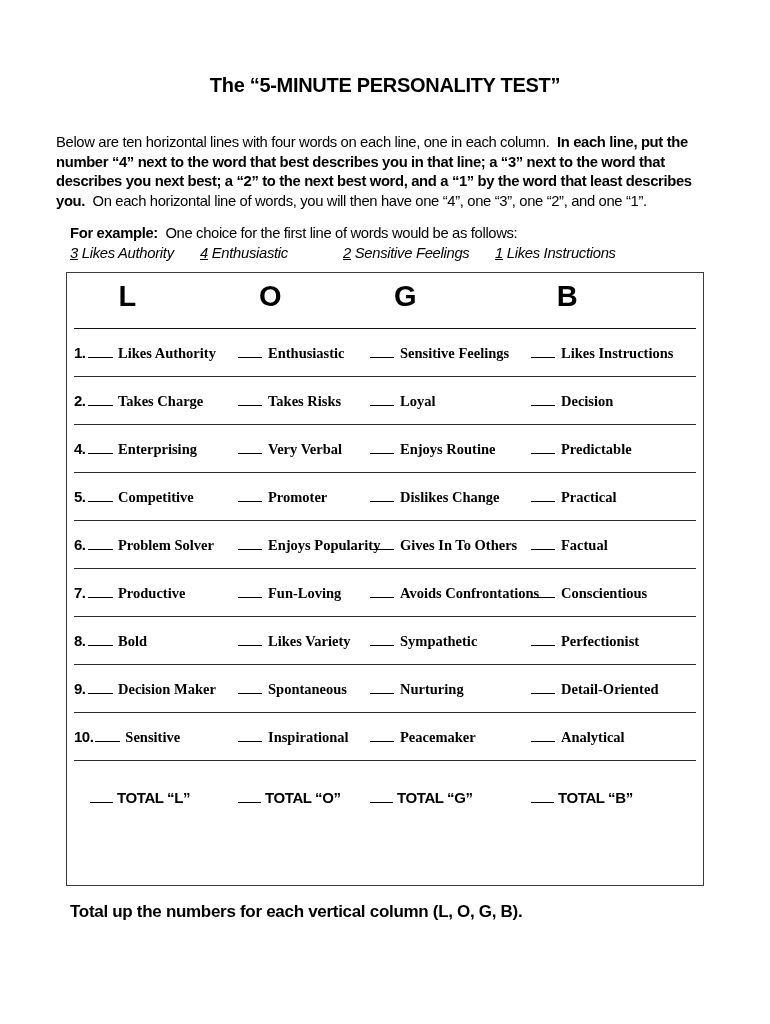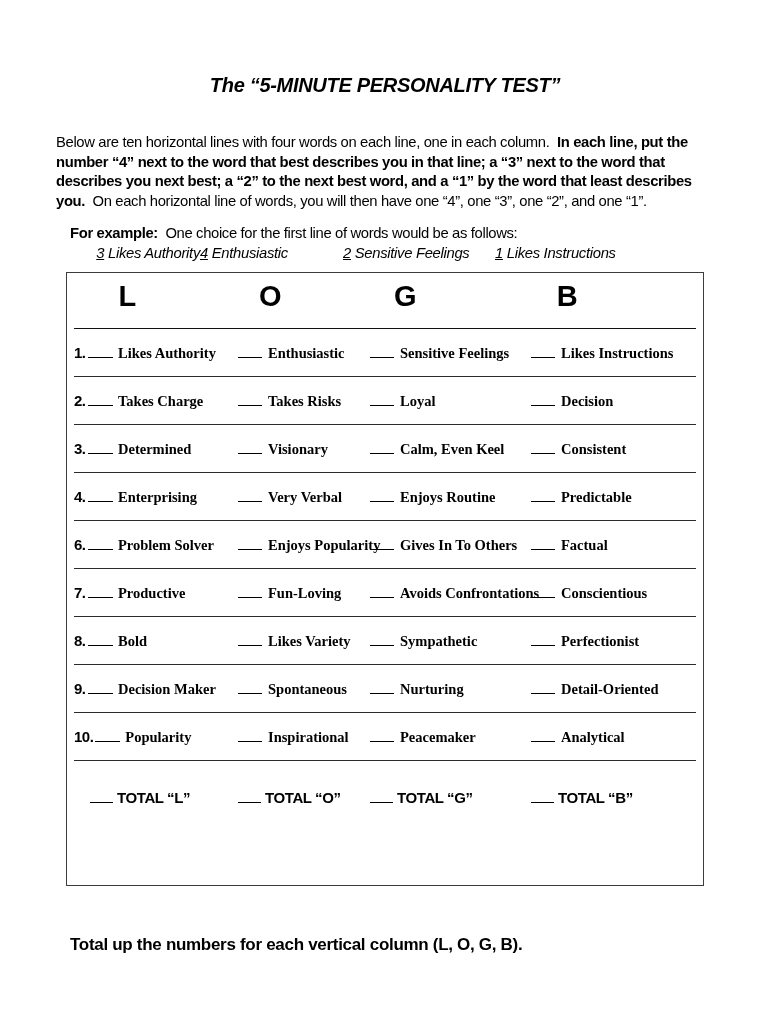--- a/index.html
+++ b/index.html
@@ -11,21 +11,20 @@
     overflow: hidden;
   }
 
   .title {
     position: absolute;
     top: 74px; left: 0; right: 0;
     text-align: center;
     font-size: 20px;
     font-weight: bold;
     letter-spacing: -0.3px;
-    font-style: italic;
   }
 
   .intro {
     position: absolute;
     top: 133px; left: 56px;
     width: 636px;
     font-size: 14.8px;
     line-height: 19.5px;
     letter-spacing: -0.35px;
   }
@@ -42,21 +41,21 @@
   .example-line {
     position: absolute;
     top: 245px; left: 70px;
     width: 640px;
     font-size: 14.8px;
     font-style: italic;
     letter-spacing: -0.3px;
     display: flex;
   }
   .example-line .ex-item { display: inline-block; white-space: nowrap; }
-  .example-line .ex-item:nth-child(1) { width: 130px; text-align: right; }
+  .example-line .ex-item:nth-child(1) { width: 130px; }
   .example-line .ex-item:nth-child(2) { width: 122px; }
   .example-line .ex-item:nth-child(3) { width: 152px; margin-left: 21px; }
   .exnum { text-decoration: underline; }
 
   .test-box {
     position: absolute;
     left: 66px; top: 272px;
     width: 638px; height: 614px;
     border: 1.5px solid #3c3c3c;
     background: #fff;
@@ -133,21 +132,20 @@
     font-weight: bold;
     letter-spacing: -0.4px;
   }
 
   .footer-note {
     position: absolute;
     top: 902px; left: 70px;
     font-size: 17px;
     font-weight: bold;
     letter-spacing: -0.3px;
-    margin-top: 33px;
   }
 </style>
 </head>
 <body>
 
 <h1 class="title">The “5-MINUTE PERSONALITY TEST”</h1>
 
 <p class="intro"><span>Below are ten horizontal lines with four words on each line, one in each column.&nbsp; </span><span class="b">In each line, put the number “4” next to the word that best describes you in that line; a “3” next to the word that describes you next best; a “2” to the next best word, and a “1” by the word that least describes you.</span><span>&nbsp; On each horizontal line of words, you will then have one “4”, one “3”, one “2”, and one “1”.</span></p>
 
 <p class="example-label"><span class="b">For example:</span><span>&nbsp; One choice for the first line of words would be as follows:</span></p>
@@ -175,34 +173,34 @@
     <div class="cell"><span class="blank blank2"></span><span class="word">Likes Instructions</span></div>
   </div>
 
   <div class="trow">
     <div class="cell"><span class="rownum">2.</span><span class="blank"></span><span class="word">Takes Charge</span></div>
     <div class="cell"><span class="blank blank2"></span><span class="word">Takes Risks</span></div>
     <div class="cell"><span class="blank blank2"></span><span class="word">Loyal</span></div>
     <div class="cell"><span class="blank blank2"></span><span class="word">Decision</span></div>
   </div>
 
-  <div class="trow">
-    <div class="cell"><span class="rownum">3.</span><span class="blank"></span><span class="word">Determined</span></div>
-    <div class="cell"><span class="blank blank2"></span><span class="word">Visionary</span></div>
-    <div class="cell"><span class="blank blank2"></span><span class="word">Calm, Even Keel</span></div>
-    <div class="cell"><span class="blank blank2"></span><span class="word">Consistent</span></div>
-  </div>
 
   <div class="trow">
     <div class="cell"><span class="rownum">4.</span><span class="blank"></span><span class="word">Enterprising</span></div>
     <div class="cell"><span class="blank blank2"></span><span class="word">Very Verbal</span></div>
     <div class="cell"><span class="blank blank2"></span><span class="word">Enjoys Routine</span></div>
     <div class="cell"><span class="blank blank2"></span><span class="word">Predictable</span></div>
   </div>
 
+  <div class="trow">
+    <div class="cell"><span class="rownum">5.</span><span class="blank"></span><span class="word">Competitive</span></div>
+    <div class="cell"><span class="blank blank2"></span><span class="word">Promoter</span></div>
+    <div class="cell"><span class="blank blank2"></span><span class="word">Dislikes Change</span></div>
+    <div class="cell"><span class="blank blank2"></span><span class="word">Practical</span></div>
+  </div>
 
   <div class="trow">
     <div class="cell"><span class="rownum">6.</span><span class="blank"></span><span class="word">Problem Solver</span></div>
     <div class="cell"><span class="blank blank2"></span><span class="word">Enjoys Popularity</span></div>
     <div class="cell"><span class="blank blank2"></span><span class="word">Gives In To Others</span></div>
     <div class="cell"><span class="blank blank2"></span><span class="word">Factual</span></div>
   </div>
 
   <div class="trow">
     <div class="cell"><span class="rownum">7.</span><span class="blank"></span><span class="word">Productive</span></div>
@@ -219,21 +217,21 @@
   </div>
 
   <div class="trow">
     <div class="cell"><span class="rownum">9.</span><span class="blank"></span><span class="word">Decision Maker</span></div>
     <div class="cell"><span class="blank blank2"></span><span class="word">Spontaneous</span></div>
     <div class="cell"><span class="blank blank2"></span><span class="word">Nurturing</span></div>
     <div class="cell"><span class="blank blank2"></span><span class="word">Detail-Oriented</span></div>
   </div>
 
   <div class="trow">
-    <div class="cell"><span class="rownum">10.</span><span class="blank"></span><span class="word">Popularity</span></div>
+    <div class="cell"><span class="rownum">10.</span><span class="blank"></span><span class="word">Sensitive</span></div>
     <div class="cell"><span class="blank blank2"></span><span class="word">Inspirational</span></div>
     <div class="cell"><span class="blank blank2"></span><span class="word">Peacemaker</span></div>
     <div class="cell"><span class="blank blank2"></span><span class="word">Analytical</span></div>
   </div>
 </div>
 
   <div class="total-row">
     <div class="total-cell first"><span class="total-blank"></span><span class="total-label">TOTAL “L”</span></div>
     <div class="total-cell"><span class="total-blank"></span><span class="total-label">TOTAL “O”</span></div>
     <div class="total-cell"><span class="total-blank"></span><span class="total-label">TOTAL “G”</span></div>

